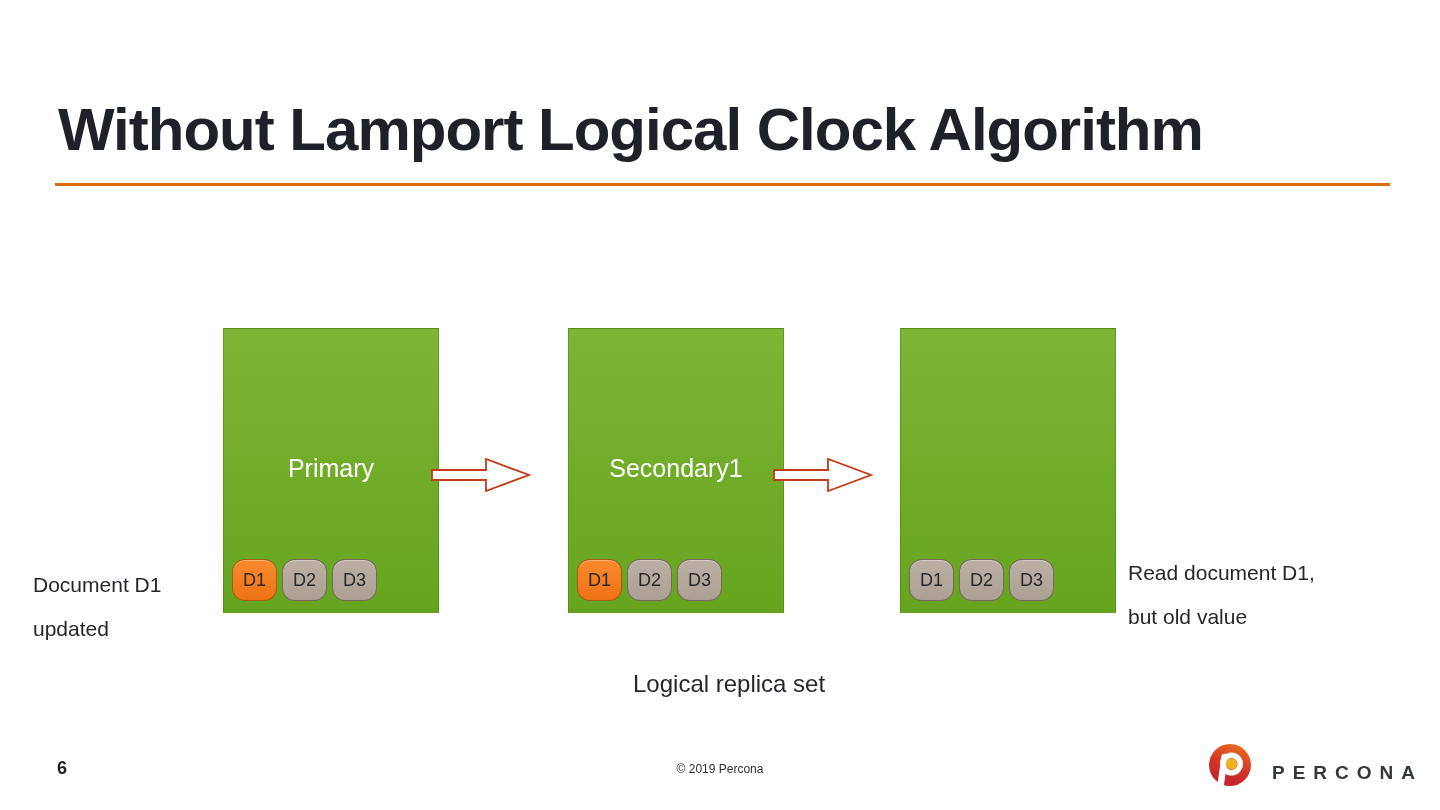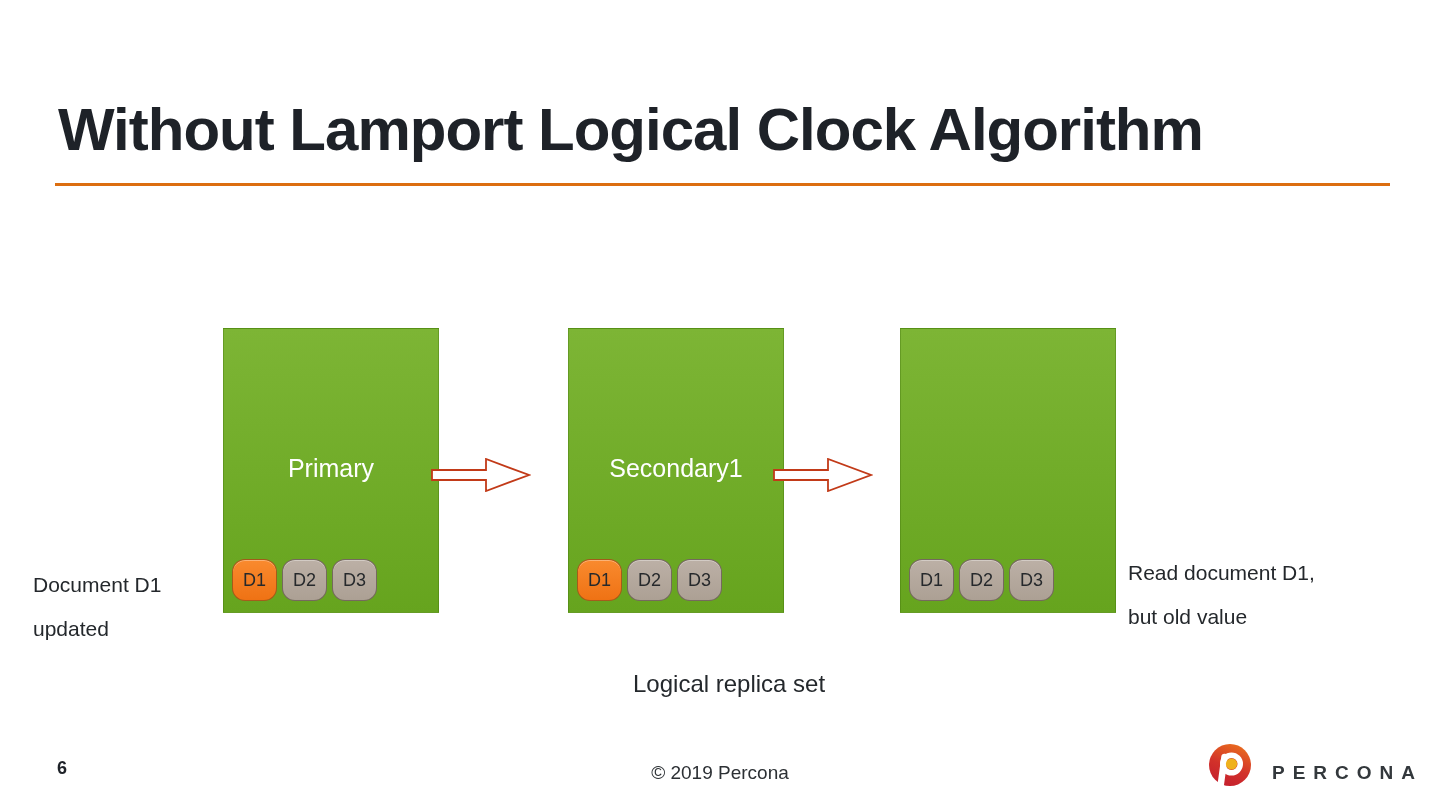--- a/index.html
+++ b/index.html
@@ -68,21 +68,21 @@
     color: #24282c; font-size: 24px; white-space: nowrap;
   }
 
   
   .page-number {
     position: absolute; left: 57px; top: 758px;
     font-size: 18px; font-weight: 700; color: #1e2228;
   }
   .copyright {
     position: absolute; left: 0; top: 762px; width: 1440px;
-    text-align: center; font-size: 19px; color: #2c3034;
+    text-align: center; font-size: 12px; color: #2c3034;
   }
   .logo {
     position: absolute; left: 1206px; top: 742px;
     display: flex; align-items: center; gap: 18px;
   }
   .logo-mark { width: 48px; height: 58px; display: block; }
   .logo-wordmark {
     font-size: 19px; font-weight: 700; color: #33383c;
     letter-spacing: 8px; margin-top: 4px; white-space: nowrap;
   }

